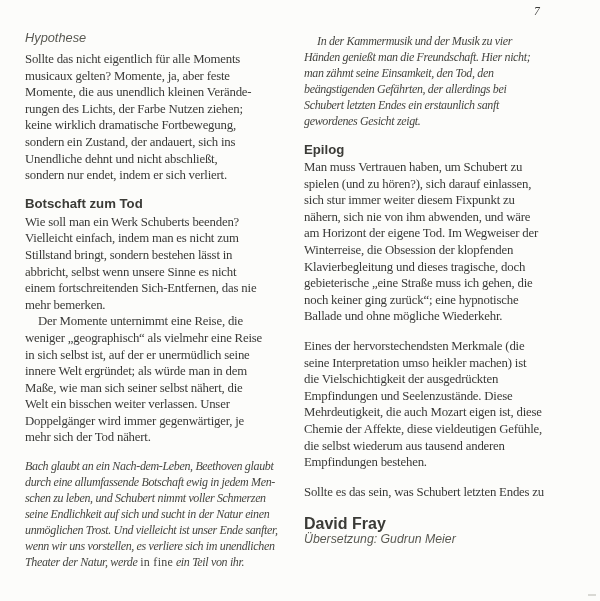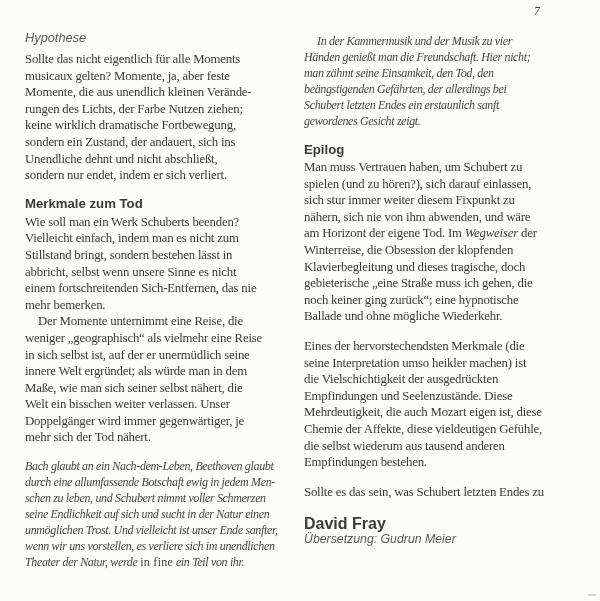--- a/index.html
+++ b/index.html
@@ -21,21 +21,21 @@
     color:var(--ink,#3a3a38);
   }
   .ital{
     font-family:Liberation Serif, serif;
     font-style:italic;
     font-size:12px;letter-spacing:-0.35px;
     color:var(--ink-italic,#454540);
   }
   .ital .ln{line-height:16px;}
   .rm{font-style:normal;letter-spacing:0.3px;}
-  .it{font-style:italic;}
+  .it{}
   .indent-first .ln:first-child{padding-left:13px;}
 
   .h-ital{
     font-family:"Liberation Sans",sans-serif;
     font-style:italic;font-size:12.8px;
     color:var(--heading-light,#595952);
     height:17px;margin-top:30px;
   }
   .h-bold{
     font-family:"Liberation Sans",sans-serif;
@@ -90,21 +90,21 @@
         <div class="ln">Sollte das nicht eigentlich für alle Moments</div>
         <div class="ln">musicaux gelten? Momente, ja, aber feste</div>
         <div class="ln">Momente, die aus unendlich kleinen Verände-</div>
         <div class="ln">rungen des Lichts, der Farbe Nutzen ziehen;</div>
         <div class="ln">keine wirklich dramatische Fortbewegung,</div>
         <div class="ln">sondern ein Zustand, der andauert, sich ins</div>
         <div class="ln">Unendliche dehnt und nicht abschließt,</div>
         <div class="ln">sondern nur endet, indem er sich verliert.</div>
       </div>
 
-    <div class="h-bold m-h2-l">Merkmale zum Tod</div>
+    <div class="h-bold m-h2-l">Botschaft zum Tod</div>
     <div class="body m-para2-l">
         <div class="ln">Wie soll man ein Werk Schuberts beenden?</div>
         <div class="ln">Vielleicht einfach, indem man es nicht zum</div>
         <div class="ln">Stillstand bringt, sondern bestehen lässt in</div>
         <div class="ln">abbricht, selbst wenn unsere Sinne es nicht</div>
         <div class="ln">einem fortschreitenden Sich-Entfernen, das nie</div>
         <div class="ln">mehr bemerken.</div>
       </div>
     <div class="body m-para3-l indent-first">
         <div class="ln">Der Momente unternimmt eine Reise, die</div>

